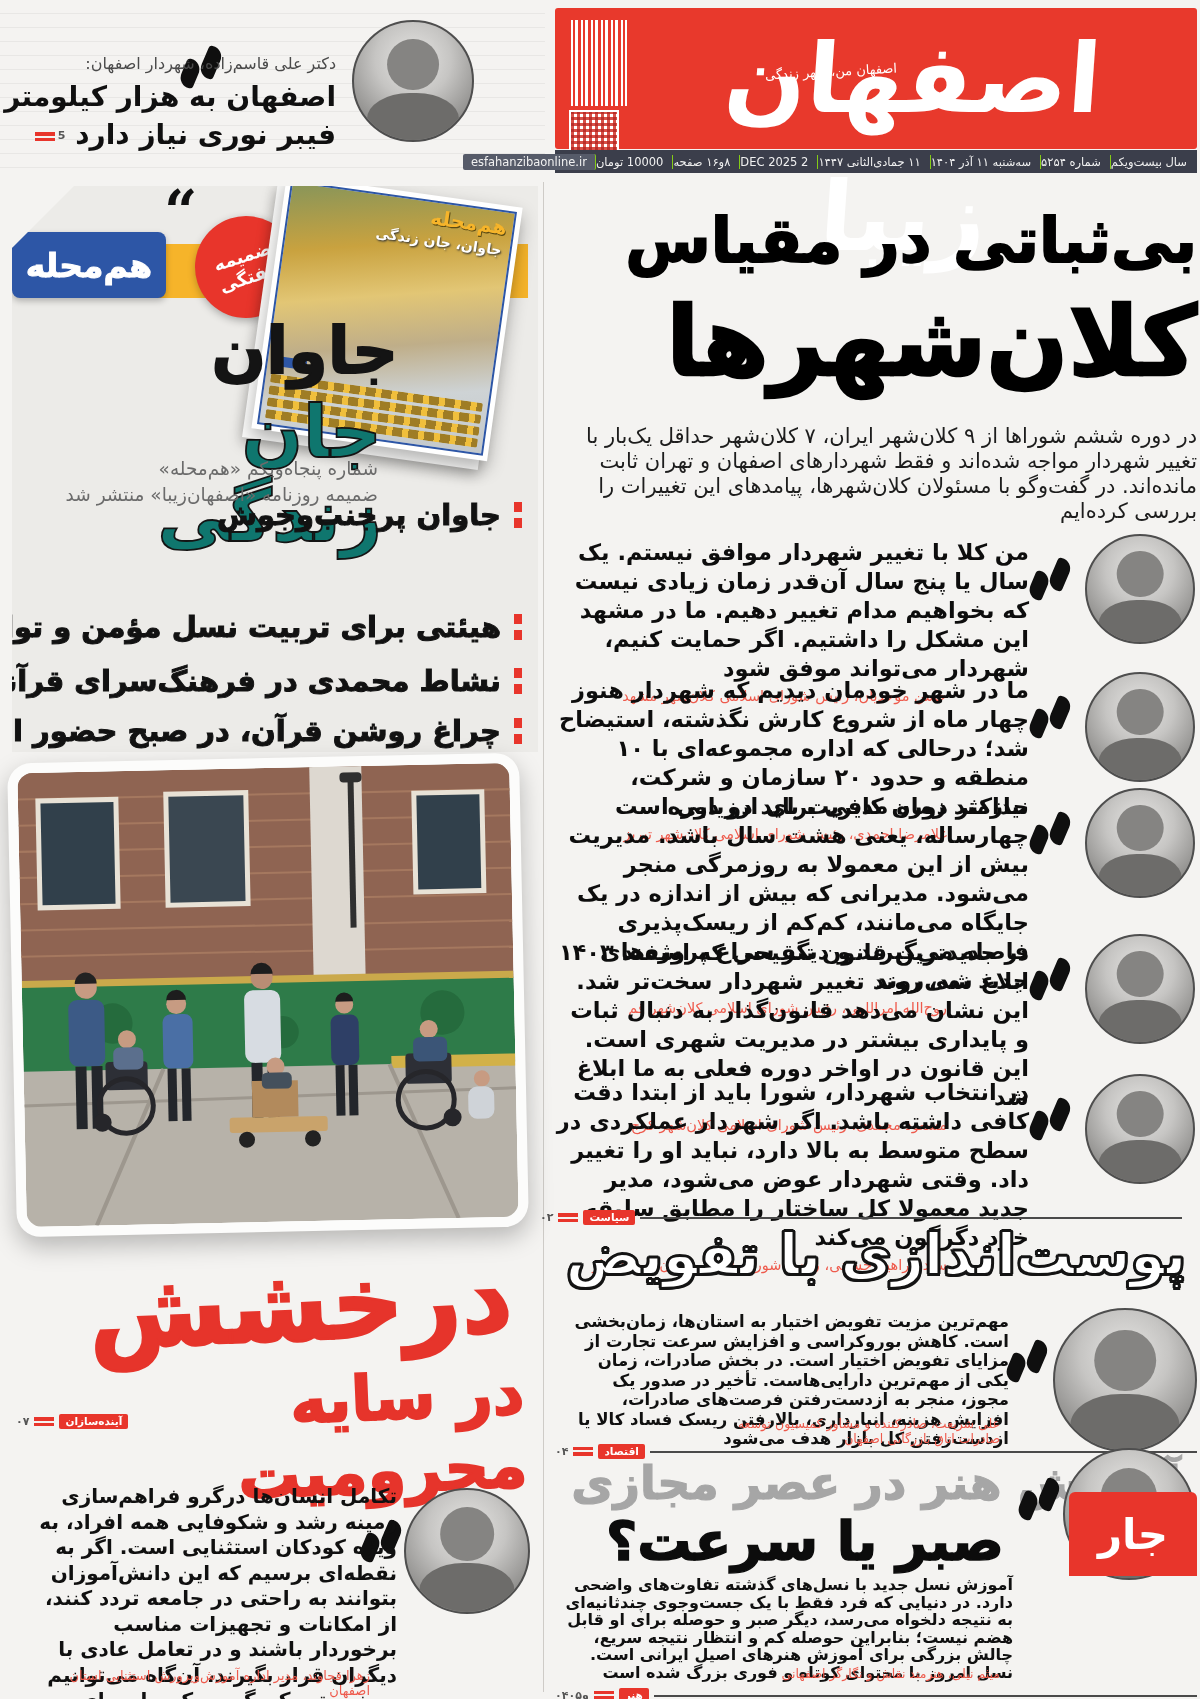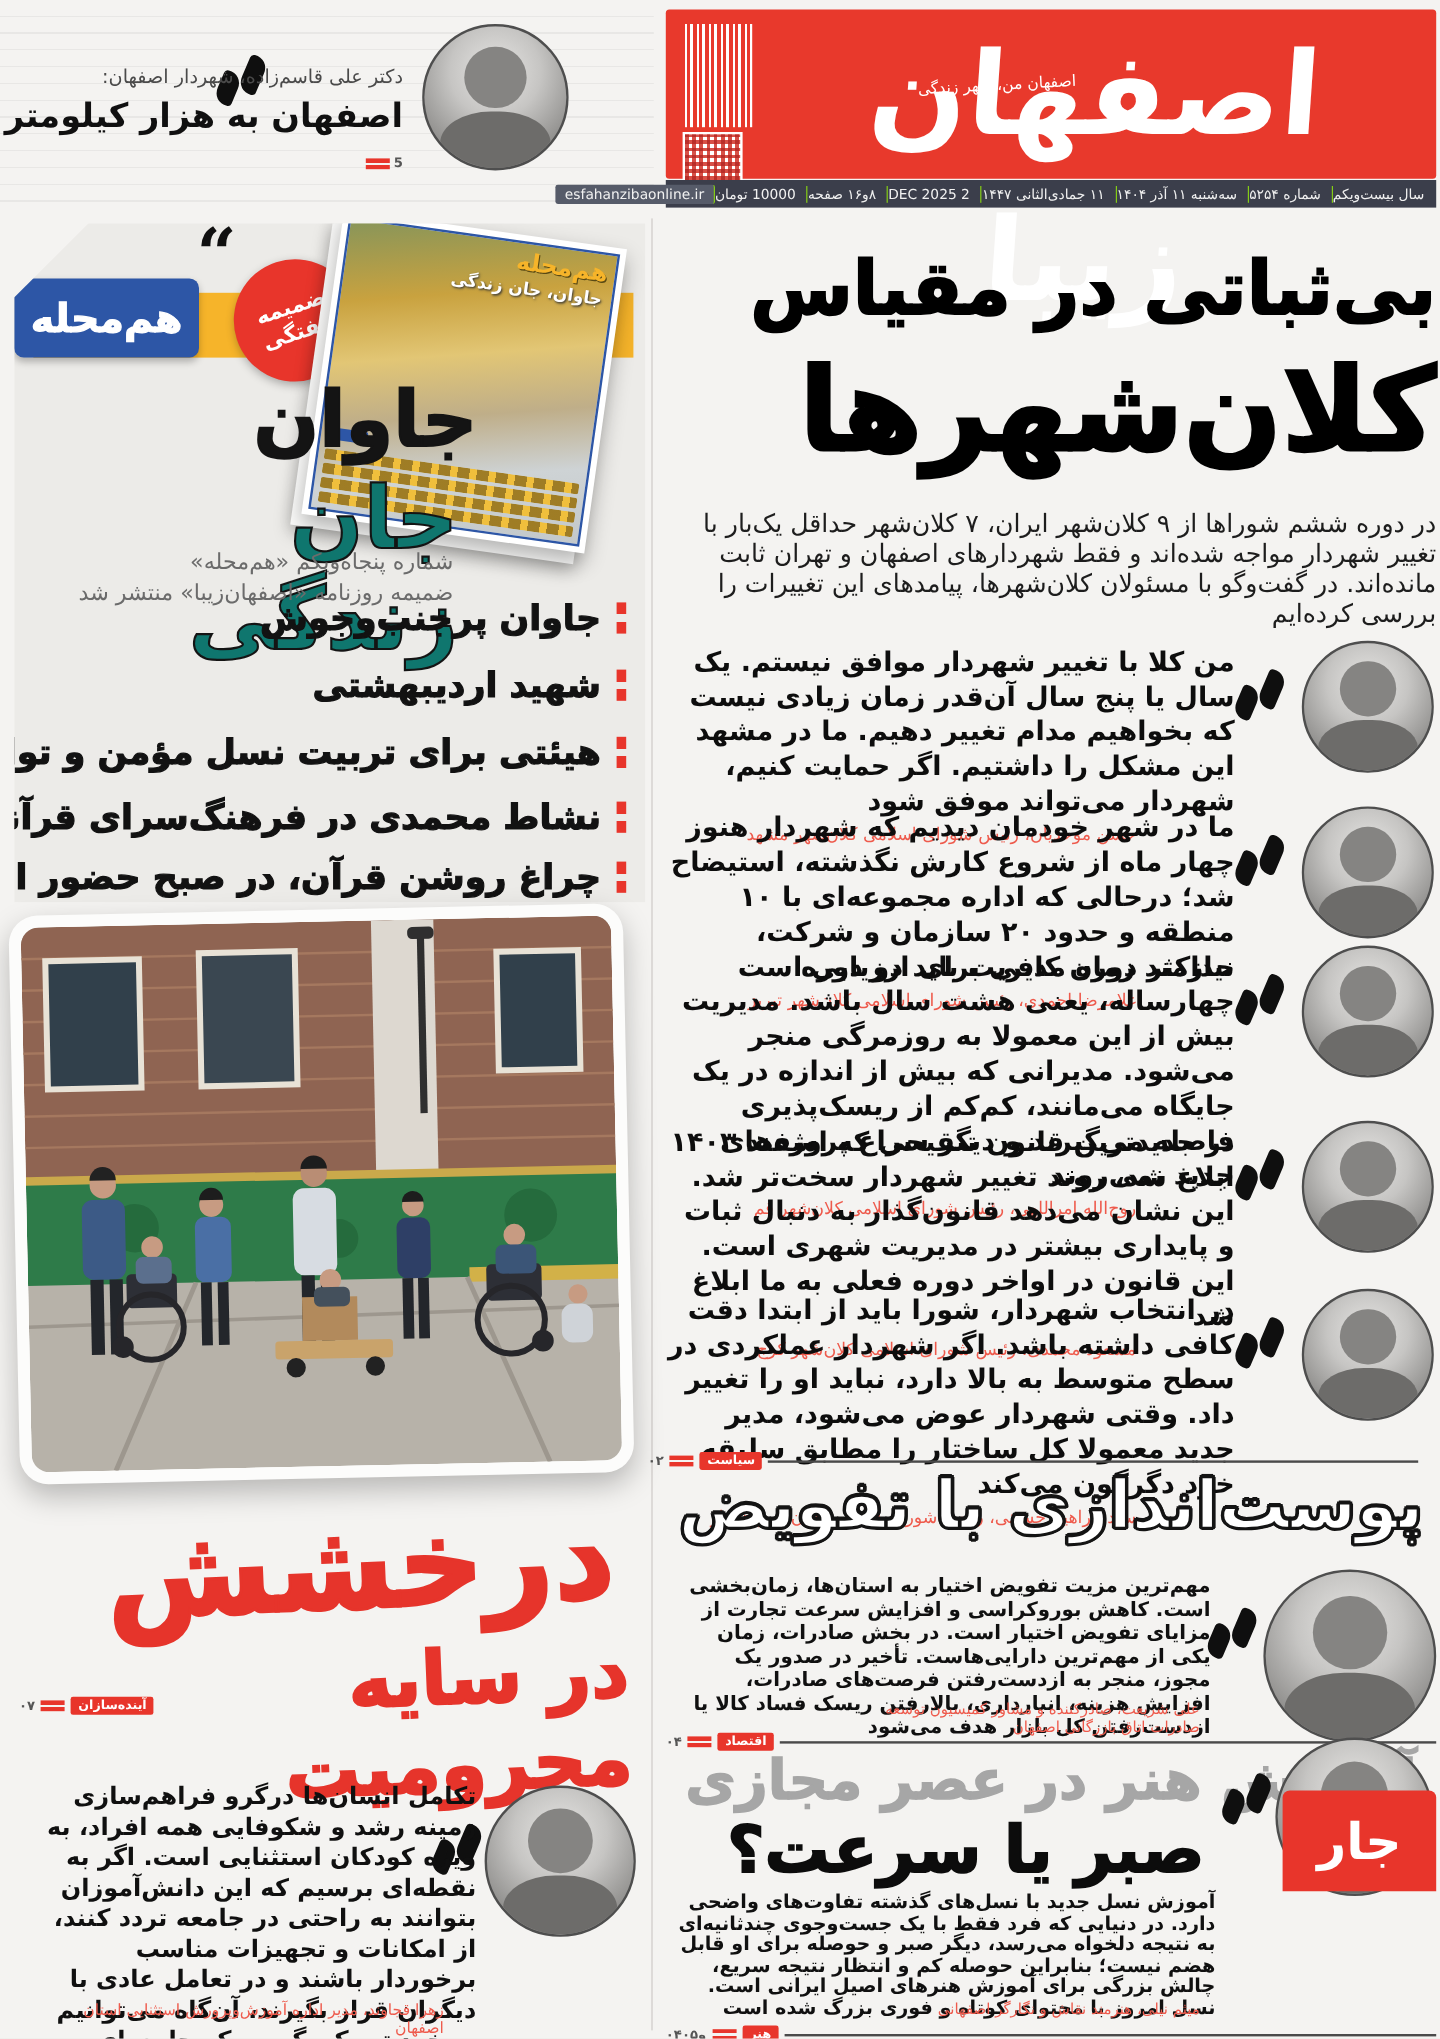--- a/index.html
+++ b/index.html
@@ -145,20 +145,21 @@
   <div id="mast-quote" class="abs">
     <div class="portrait" style="left:256px;top:0;width:118px;height:118px;"></div>
     <div class="qicon" style="right:310px;top:26px;">
         <i></i>
         <i></i>
       </div>
     <div id="mq-kicker">دکتر علی قاسم‌زاده، شهردار اصفهان:</div>
     <div id="mq-title">
       <div>اصفهان به هزار کیلومتر</div>
       <div>
+        <span>فیبر نوری نیاز دارد</span>
         <span class="mark">
           <span class="bars"></span>
           <span class="pnum">5</span>
         </span>
       </div>
     </div>
   </div>
 
   <div id="logo-box" class="abs">
     <div id="barcode"></div>
@@ -305,24 +306,20 @@
     </div>
 
     <div id="sup-t1">جاوان</div>
     <div id="sup-t2">جان زندگی</div>
     <div class="sup-sub" style="top:272px;">شماره پنجاه‌ویکم «هم‌محله»</div>
     <div class="sup-sub" style="top:298px;">ضمیمه روزنامه «اصفهان‌زیبا» منتشر شد</div>
 
     <div class="sup-item" style="top:312px;">
       <span class="sq"></span>
       <span class="txt">جاوان پرجنب‌وجوش</span>
-    </div>
-    <div class="sup-item" style="top:368px;">
-      <span class="sq"></span>
-      <span class="txt">شهید اردیبهشتی</span>
     </div>
     <div class="sup-item" style="top:424px;">
       <span class="sq"></span>
       <span class="txt">هیئتی برای تربیت نسل مؤمن و توانمند</span>
     </div>
     <div class="sup-item" style="top:478px;">
       <span class="sq"></span>
       <span class="txt">نشاط محمدی در فرهنگ‌سرای قرآنی</span>
     </div>
     <div class="sup-item" style="top:528px;">

